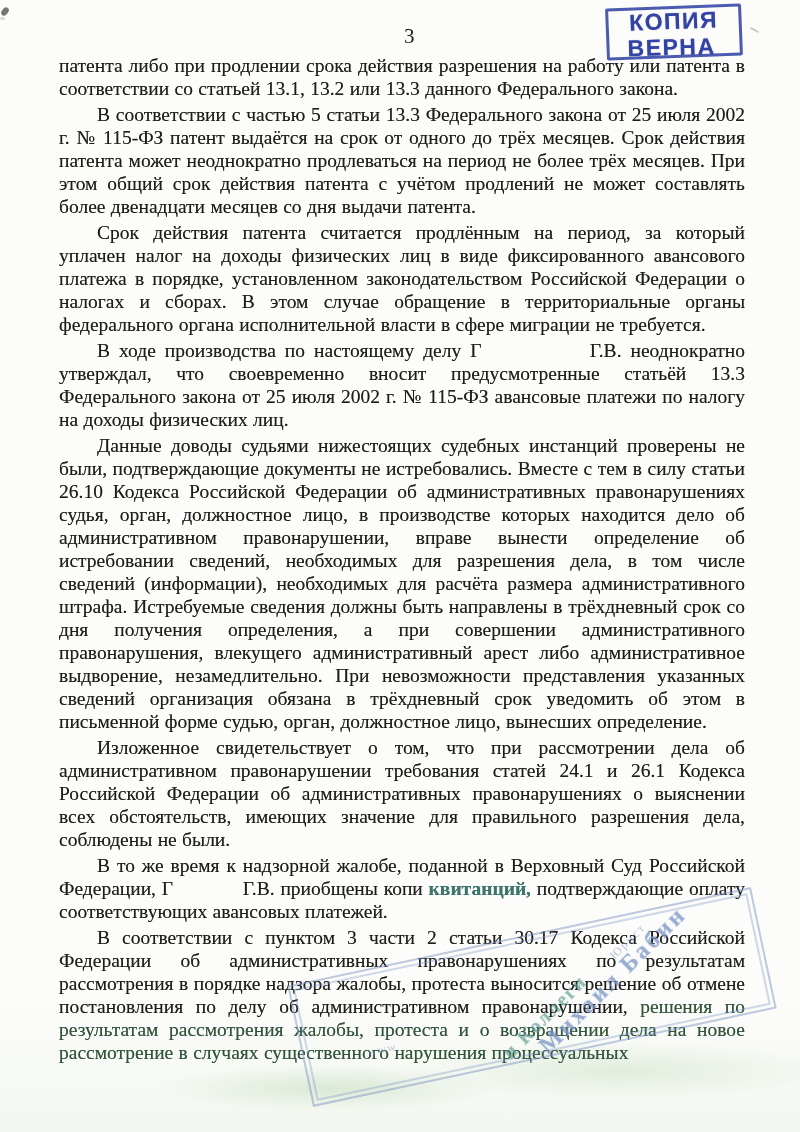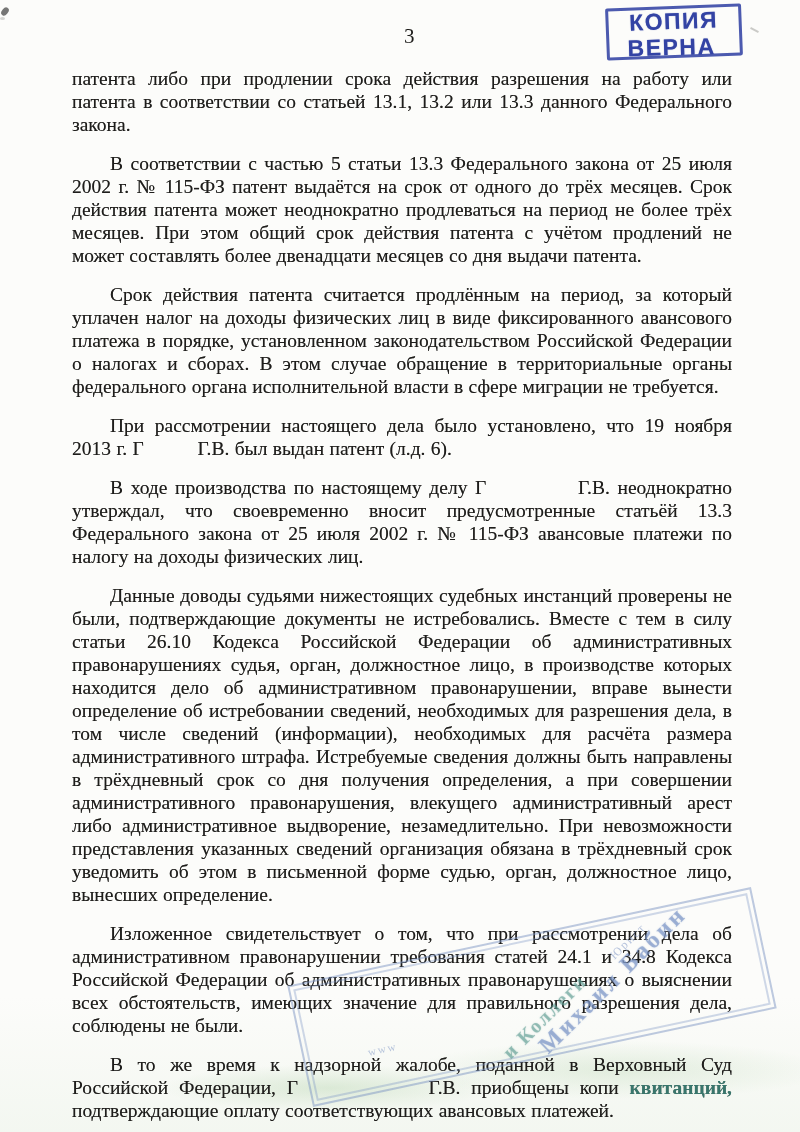--- a/index.html
+++ b/index.html
@@ -27,21 +27,21 @@
 
   
   .text-flow {
     position: absolute; left: 56px; top: 51px; width: 692px;
     color: var(--text, #1e1d1b);
     font-size: 19.5px; line-height: 23px;
     text-align: justify;
     word-spacing: 0.5px;
     text-shadow: 0 0 0.4px rgba(30,29,27,0.55);
   }
-  .para { margin: 16px; }
+  .para { margin: 3px; }
   .para.indent { text-indent: 38px; }
   .tone-green { color: var(--green, #2f5639); font-family: Liberation Serif, serif; }
   .tone-teal  { color: var(--teal, #38766c); font-weight: bold; }
 
   
   .stamp {
     position: absolute; left: 606px; top: 6px;
     width: 130px; height: 46px;
     border: 3px solid rgba(51,67,164,0.88);
     border-radius: 2px;
@@ -116,24 +116,23 @@
 
   <div class="stamp">
     <span class="stamp-line">КОПИЯ</span>
     <span class="stamp-line stamp-line2">ВЕРНА</span>
   </div>
 
   <div class="text-flow" id="paragraphs">
       <p class="para"><span>патента либо при продлении срока действия разрешения на работу или патента в соответствии со статьей 13.1, 13.2 или 13.3 данного Федерального закона.</span></p>
       <p class="para indent"><span>В соответствии с частью 5 статьи 13.3 Федерального закона от 25 июля 2002 г. № 115-ФЗ патент выдаётся на срок от одного до трёх месяцев. Срок действия патента может неоднократно продлеваться на период не более трёх месяцев. При этом общий срок действия патента с учётом продлений не может составлять более двенадцати месяцев со дня выдачи патента.</span></p>
       <p class="para indent"><span>Срок действия патента считается продлённым на период, за который уплачен налог на доходы физических лиц в виде фиксированного авансового платежа в порядке, установленном законодательством Российской Федерации о налогах и сборах. В этом случае обращение в территориальные органы федерального органа исполнительной власти в сфере миграции не требуется.</span></p>
-      <p class="para indent"><span>При рассмотрении настоящего дела было установлено, что 19 ноября 2013 г. Г&nbsp;&nbsp;&nbsp;&nbsp;&nbsp;&nbsp;&nbsp;&nbsp;&nbsp;&nbsp;Г.В. был выдан патент (л.д. 6).</span></p>
       <p class="para indent"><span>В ходе производства по настоящему делу Г&nbsp;&nbsp;&nbsp;&nbsp;&nbsp;&nbsp;&nbsp;&nbsp;&nbsp;&nbsp;&nbsp;&nbsp;Г.В. неоднократно утверждал, что своевременно вносит предусмотренные статьёй 13.3 Федерального закона от 25 июля 2002 г. № 115-ФЗ авансовые платежи по налогу на доходы физических лиц.</span></p>
       <p class="para indent"><span>Данные доводы судьями нижестоящих судебных инстанций проверены не были, подтверждающие документы не истребовались. Вместе с тем в силу статьи 26.10 Кодекса Российской Федерации об административных правонарушениях судья, орган, должностное лицо, в производстве которых находится дело об административном правонарушении, вправе вынести определение об истребовании сведений, необходимых для разрешения дела, в том числе сведений (информации), необходимых для расчёта размера административного штрафа. Истребуемые сведения должны быть направлены в трёхдневный срок со дня получения определения, а при совершении административного правонарушения, влекущего административный арест либо административное выдворение, незамедлительно. При невозможности представления указанных сведений организация обязана в трёхдневный срок уведомить об этом в письменной форме судью, орган, должностное лицо, вынесших определение.</span></p>
-      <p class="para indent"><span>Изложенное свидетельствует о том, что при рассмотрении дела об административном правонарушении требования статей 24.1 и 34.8 Кодекса Российской Федерации об административных правонарушениях о выяснении всех обстоятельств, имеющих значение для правильного разрешения дела, соблюдены не были.</span></p>
+      <p class="para indent"><span>Изложенное свидетельствует о том, что при рассмотрении дела об административном правонарушении требования статей 24.1 и 26.1 Кодекса Российской Федерации об административных правонарушениях о выяснении всех обстоятельств, имеющих значение для правильного разрешения дела, соблюдены не были.</span></p>
       <p class="para indent"><span>В то же время к надзорной жалобе, поданной в Верховный Суд Российской Федерации, Г&nbsp;&nbsp;&nbsp;&nbsp;&nbsp;&nbsp;&nbsp;&nbsp;&nbsp;&nbsp;&nbsp;&nbsp;Г.В. приобщены копи </span><span class="tone-teal">квитанций,</span><span> подтверждающие оплату соответствующих авансовых платежей.</span></p>
       <p class="para indent"><span>В соответствии с пунктом 3 части 2 статьи 30.17 Кодекса Российской Федерации об административных правонарушениях по результатам рассмотрения в порядке надзора жалобы, протеста выносится решение об отмене постановления по делу об административном правонарушении, </span><span class="tone-green">решения по результатам рассмотрения жалобы, протеста и о возвращении дела на новое рассмотрение в случаях существенного нарушения процессуальных</span></p>
     </div>
 
   <div class="watermark">
     <div class="wm-frame"></div>
     <span class="wm-text wm-prefix">Юрист</span>
     <span class="wm-text wm-name">Михаил Бабин</span>
     <span class="wm-text wm-second">и Коллеги</span>
     <span class="wm-text wm-url">www</span>

